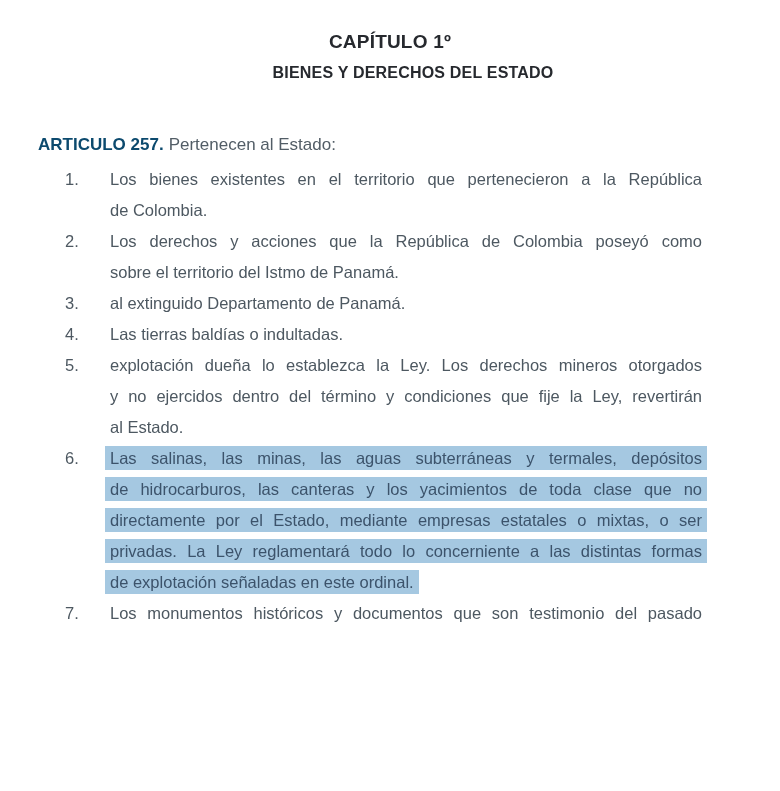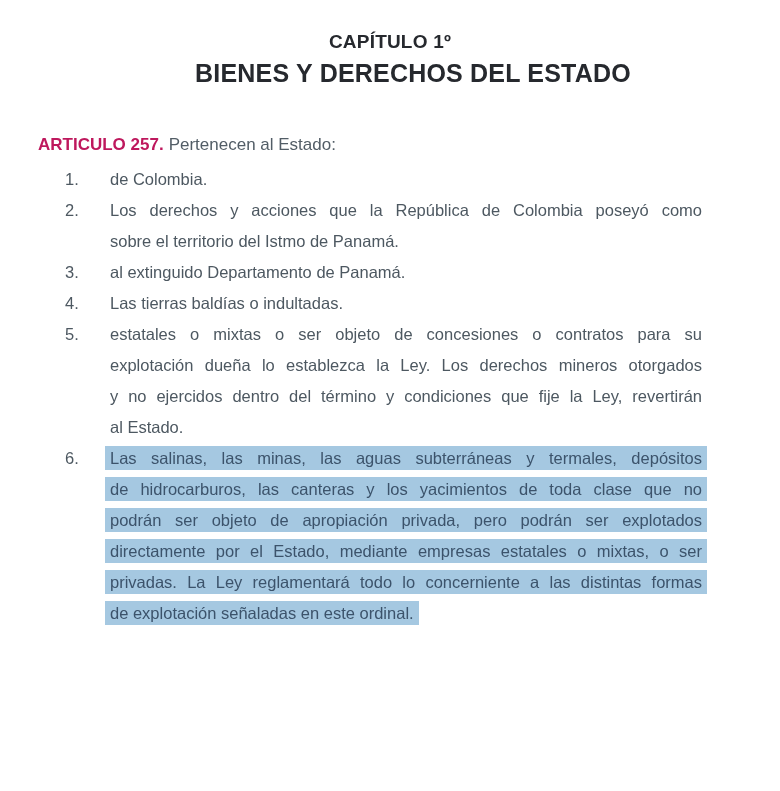--- a/index.html
+++ b/index.html
@@ -19,21 +19,21 @@
     color: #26292e;
   }
   .chapter {
     font-size: 19px;
     font-weight: 700;
     line-height: 24px;
     letter-spacing: 0.2px;
   }
   .doc-title {
     margin-top: 7px;
-    font-size: 25px;
+    font-size: 16px;
     font-weight: 700;
     line-height: 24px;
     letter-spacing: 0.2px;
     margin-left: 46px;
   }
   
   .article-line {
     margin: 48px 78px 0 38px;
     font-size: 17px;
     line-height: 23px;
@@ -74,28 +74,29 @@
 <body>
 
 <div class="page" style="--hl-bg: #a5c8e1; --hl-text: #3c536b;">
 
   <div class="headings" style="color: rgb(38, 41, 46);">
     <div class="chapter">CAPÍTULO 1º</div>
     <div class="doc-title">BIENES Y DERECHOS DEL ESTADO</div>
   </div>
 
   <div class="article-line">
-    <span class="article-label" style="color: #be185d; text-align: center;">ARTICULO 257.</span><span>Pertenecen al Estado:</span>
+    <span class="article-label" style="color: #0c4a6e; text-align: center;">ARTICULO 257.</span><span>Pertenecen al Estado:</span>
   </div>
 
   <div class="list" style="color: rgb(77, 88, 97);">
 
     <div class="item">
       <div class="item-num">1.</div>
       <div class="item-body">
+        <div class="line just"><span>Los bienes existentes en el territorio que pertenecieron a la República</span></div>
         <div class="line"><span>de Colombia.</span></div>
       </div>
     </div>
 
     <div class="item">
       <div class="item-num">2.</div>
       <div class="item-body">
         <div class="line just"><span>Los derechos y acciones que la República de Colombia poseyó como</span></div>
         <div class="line"><span>sobre el territorio del Istmo de Panamá.</span></div>
       </div>
@@ -111,33 +112,31 @@
     <div class="item">
       <div class="item-num">4.</div>
       <div class="item-body">
         <div class="line"><span>Las tierras baldías o indultadas.</span></div>
       </div>
     </div>
 
     <div class="item">
       <div class="item-num">5.</div>
       <div class="item-body">
-        <div class="line just"><span>estatales o mixtas o ser objeto de concesiones o contratos para su</span></div>
         <div class="line just"><span>explotación dueña lo establezca la Ley. Los derechos mineros otorgados</span></div>
         <div class="line just"><span>y no ejercidos dentro del término y condiciones que fije la Ley, revertirán</span></div>
         <div class="line"><span>al Estado.</span></div>
       </div>
     </div>
 
     <div class="item">
       <div class="item-num">6.</div>
       <div class="item-body hl">
         <div class="line just"><span>Las salinas, las minas, las aguas subterráneas y termales, depósitos</span></div>
         <div class="line just"><span>de hidrocarburos, las canteras y los yacimientos de toda clase que no</span></div>
-        <div class="line just"><span>podrán ser objeto de apropiación privada, pero podrán ser explotados</span></div>
         <div class="line just"><span>directamente por el Estado, mediante empresas estatales o mixtas, o ser</span></div>
         <div class="line just"><span>privadas. La Ley reglamentará todo lo concerniente a las distintas formas</span></div>
         <div class="line"><span>de explotación señaladas en este ordinal.</span></div>
       </div>
     </div>
 
     <div class="item">
       <div class="item-num">7.</div>
       <div class="item-body">
         <div class="line just"><span>Los monumentos históricos y documentos que son testimonio del pasado</span></div>

